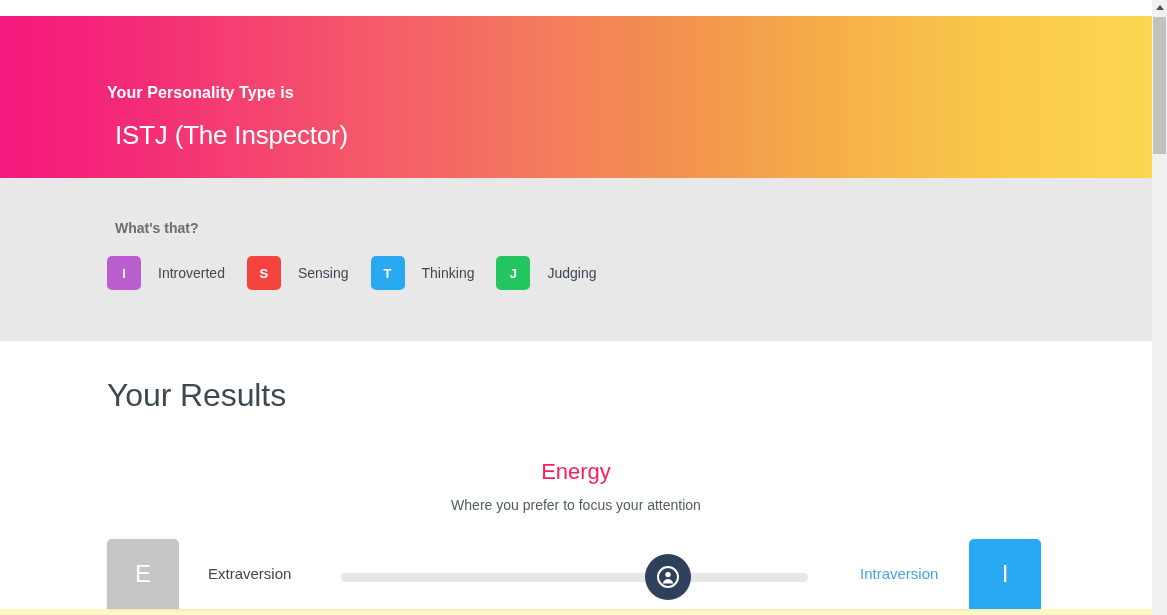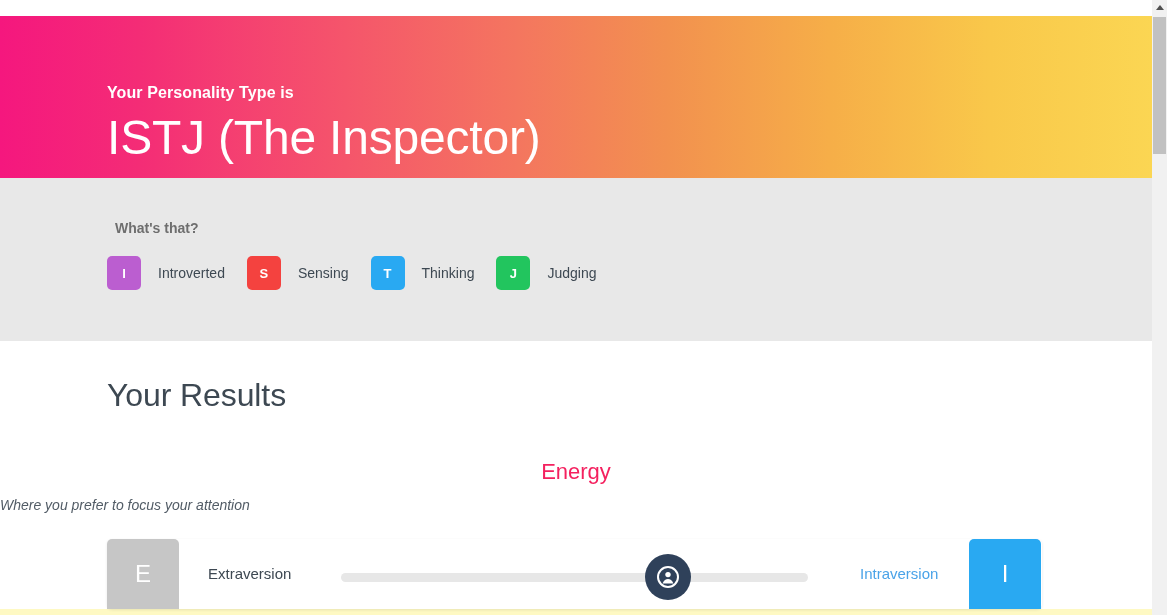--- a/index.html
+++ b/index.html
@@ -46,23 +46,23 @@
   .hero-kicker {
     margin: 0;
     padding-top: 69px;
     font-size: 16px;
     font-weight: bold;
     color: #ffffff;
     letter-spacing: 0.1px;
     line-height: 1;
   }
   .hero-title {
-    margin: 0;
+    margin: 8px;
     padding-top: 13px;
-    font-size: 48px;
+    font-size: 26px;
     font-weight: normal;
     color: #ffffff;
     line-height: 1;
     letter-spacing: -0.2px;
   }
 
   
   .legend-band {
     background: #e8e8e8;
     height: 163px;
@@ -144,25 +144,25 @@
     text-align: center;
     width: 1152px;
     font-size: 22px;
     font-weight: normal;
     color: #f4215f;
     line-height: 1;
   }
   .dimension-sub {
     margin: 0;
     padding-top: 15px;
+    text-align: center;
     width: 1152px;
     font-size: 14px;
     color: #525c66;
     line-height: 1;
-    font-style: italic;
   }
   .scale-row {
     position: relative;
     margin-top: 27px;
     height: 70px;
   }
   .scale-card {
     position: absolute;
     left: 107px;
     top: 0;

